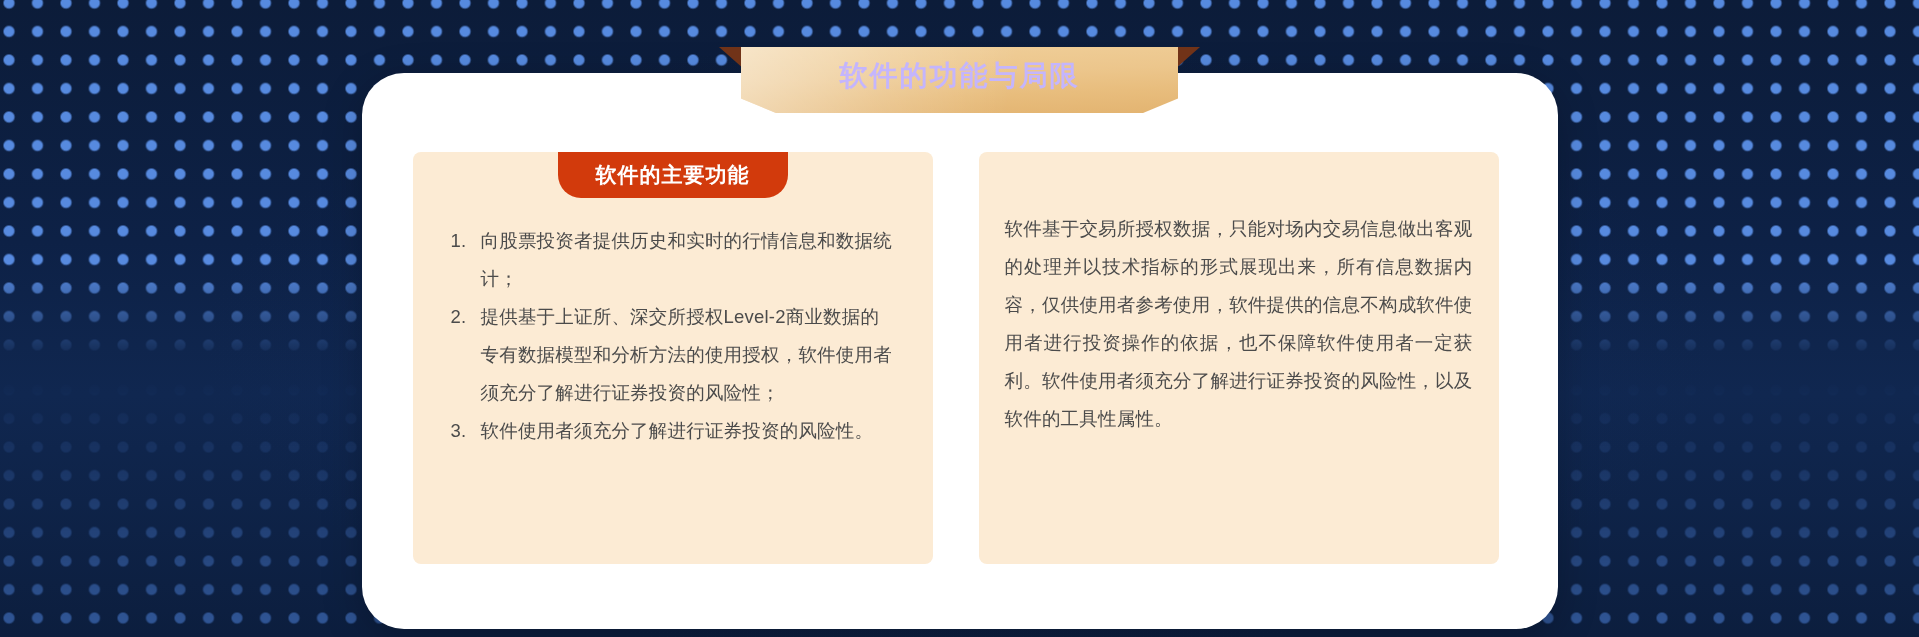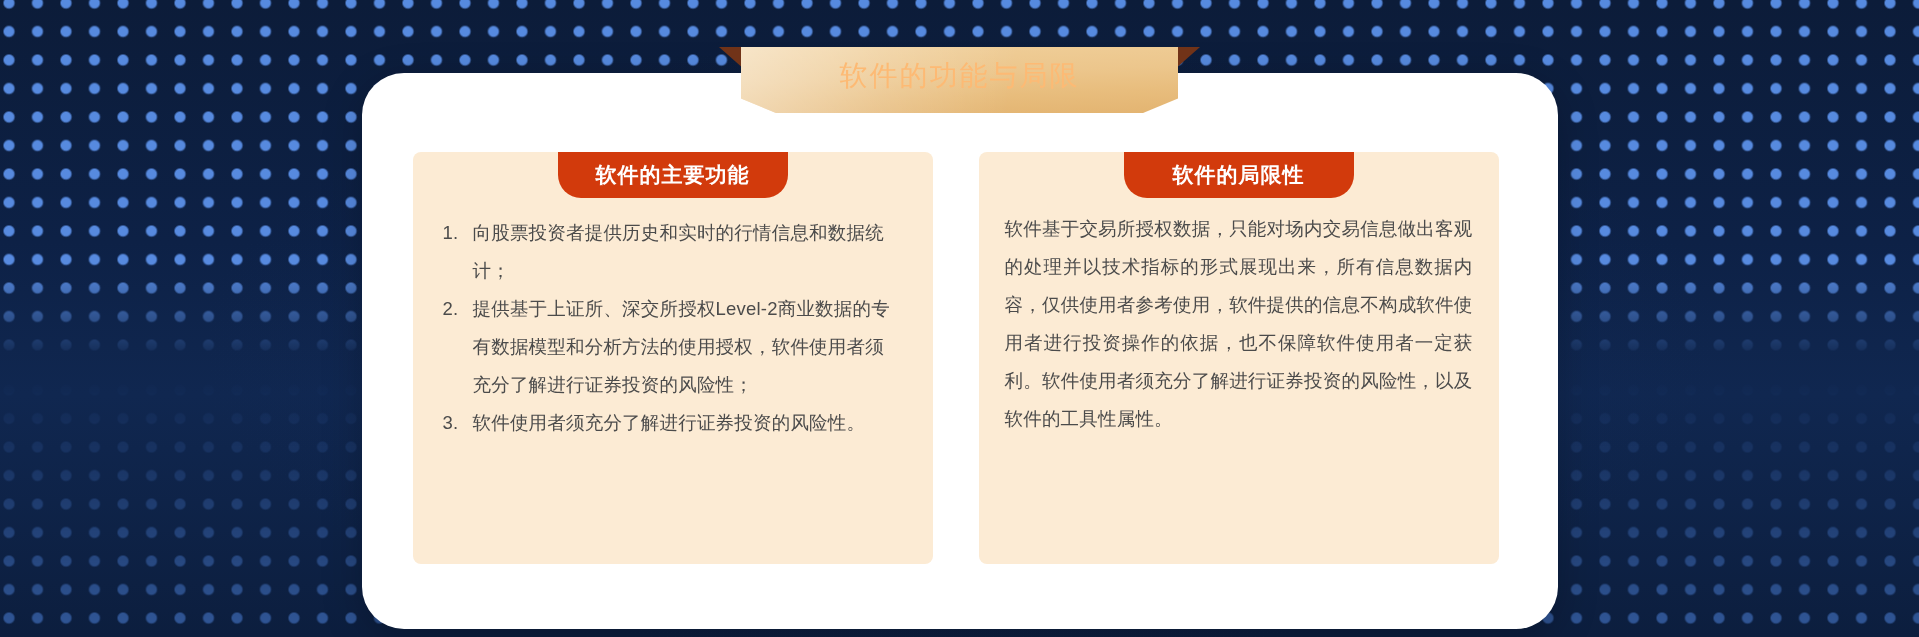--- a/index.html
+++ b/index.html
@@ -115,22 +115,22 @@
   }
   #ribbon-title {
     position: absolute;
     left: 22px;
     top: 7px;
     width: 437px;
     height: 58px;
     line-height: 58px;
     text-align: center;
     font-size: 28px;
-    font-weight: normal;
-    color: #fdba74;
+    font-weight: bold;
+    color: #c4b5fd;
     letter-spacing: 2px;
     white-space: nowrap;
   }
 
   
   #cards-row {
     position: absolute;
     left: 362px;
     top: 152px;
     width: 1187px;
@@ -165,21 +165,21 @@
     font-weight: bold;
     letter-spacing: 1px;
     text-align: center;
     white-space: nowrap;
   }
 
   
   .feature-list {
     list-style: none;
     counter-reset: feat;
-    margin: 4px;
+    margin: 12px;
     padding: 0;
   }
   .feature-list li {
     counter-increment: feat;
     position: relative;
     padding-left: 30px;
     font-size: 18.5px;
     line-height: 38px;
     color: #4b4b4b;
     letter-spacing: 0.2px;
@@ -230,17 +230,16 @@
   <section class="info-card">
     <div class="card-header">软件的主要功能</div>
     <ol class="feature-list">
       <li>向股票投资者提供历史和实时的行情信息和数据统计；</li>
       <li>提供基于上证所、深交所授权Level-2商业数据的专有数据模型和分析方法的使用授权，软件使用者须充分了解进行证券投资的风险性；</li>
       <li>软件使用者须充分了解进行证券投资的风险性。</li>
     </ol>
   </section>
 
   <section class="info-card">
-    <div class="card-header">软件的局限性</div>
     <p class="limit-text">软件基于交易所授权数据，只能对场内交易信息做出客观的处理并以技术指标的形式展现出来，所有信息数据内容，仅供使用者参考使用，软件提供的信息不构成软件使用者进行投资操作的依据，也不保障软件使用者一定获利。软件使用者须充分了解进行证券投资的风险性，以及软件的工具性属性。</p>
   </section>
 
 </div>
 
 </body></html>

